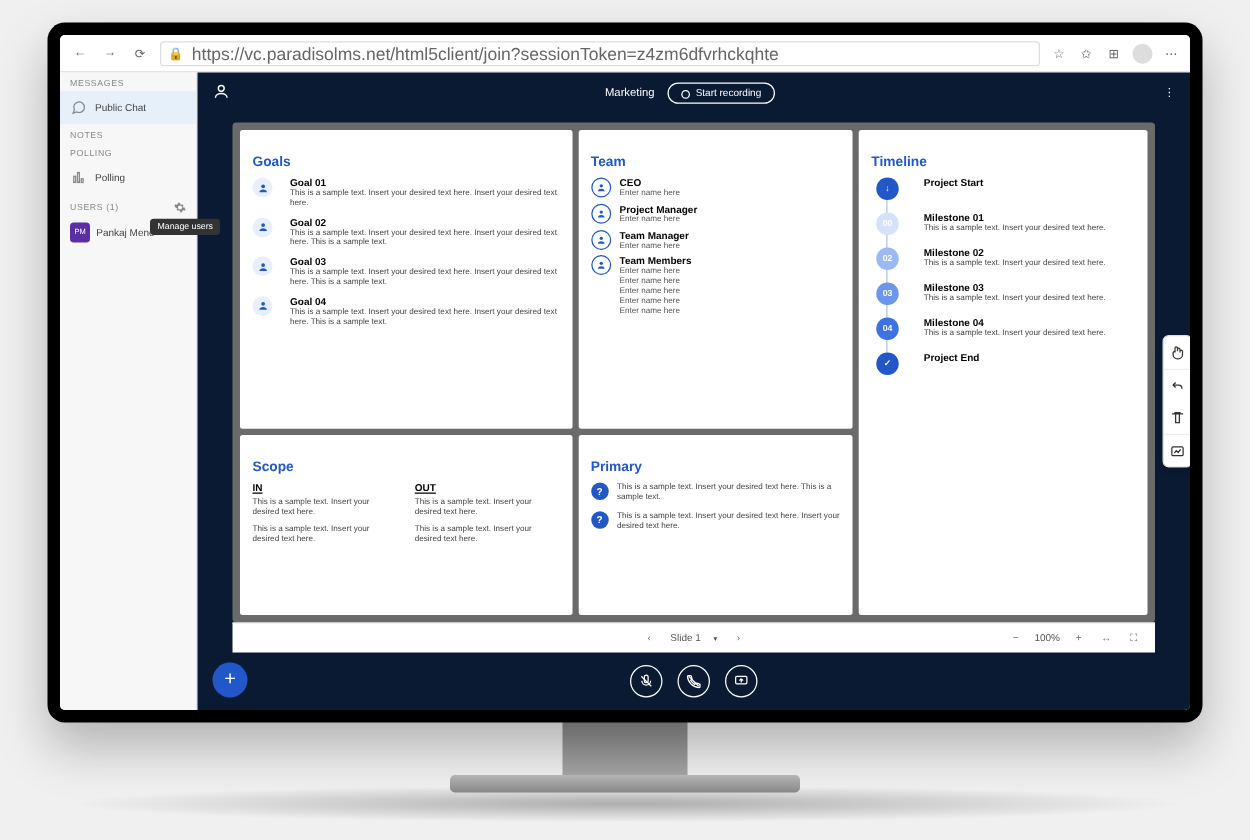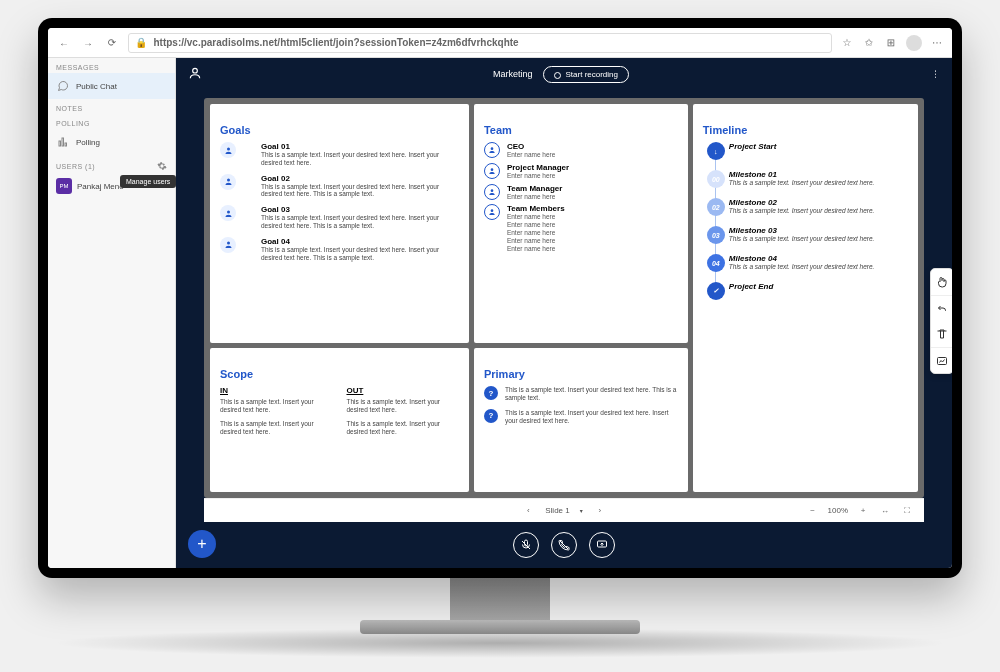--- a/index.html
+++ b/index.html
@@ -9,30 +9,30 @@
   .monitor { position: absolute; top: 18px; left: 38px; width: 924px; height: 560px; background: #000; border-radius: 14px; padding: 10px; box-shadow: 0 20px 40px rgba(0,0,0,0.25); }
   .screen { width: 100%; height: 100%; background: #fff; border-radius: 4px; overflow: hidden; display: flex; flex-direction: column; }
   .stand-neck { position:absolute; left:450px; top:576px; width:100px; height:50px; background:linear-gradient(#888,#aaa); }
   .stand-base { position:absolute; left:360px; top:620px; width:280px; height:14px; background:linear-gradient(#bbb,#888); border-radius:4px;}
   .shadow-floor { position:absolute; left:50px; top:628px; width:900px; height:30px; background:radial-gradient(ellipse at center, rgba(0,0,0,0.28), rgba(0,0,0,0) 70%); }
 
   
   .chrome { height: 30px; background:#fff; border-bottom:1px solid #ddd; display:flex; align-items:center; gap:8px; padding:0 8px; font-size:10px; color:#555; }
   .nav-btn { width:16px; height:16px; display:flex; align-items:center; justify-content:center; color:#666; }
   .url-bar { flex:1; display:flex; align-items:center; border:1px solid #ddd; border-radius:3px; height:20px; padding:0 6px; gap:6px; }
-  .url-bar span.url { color:#666; font-size:10px;font-weight:bold; }
+  .url-bar span.url { color:#666; font-size:14px; }
   .chrome-right { display:flex; gap:8px; align-items:center; }
   .chrome-icn { width:14px; height:14px; display:flex; align-items:center; justify-content:center; color:#666; }
   .avatar-sm { width:16px; height:16px; border-radius:50%; background:#ddd; }
 
   
   .app { flex:1; display:flex; min-height:0; }
 
   
-  .sidebar { width:128px; background:#f7f7f7; border-right:1px solid #e0e0e0; font-size:8px; color:#444; display:flex; flex-direction:column; }
+  .sidebar { width:110px; background:#f7f7f7; border-right:1px solid #e0e0e0; font-size:8px; color:#444; display:flex; flex-direction:column; }
   .sb-h { font-size:7px; color:#888; padding:6px 8px 2px; letter-spacing:0.5px; }
   .sb-item { padding:6px 8px; display:flex; align-items:center; gap:6px; cursor:pointer; }
   .sb-item.active { background:#e6f0fa; }
   .sb-icn { width:14px; height:14px; display:flex; align-items:center; justify-content:center; color:#888; }
   .sb-icn svg { width:12px; height:12px; }
   .sb-users-h { display:flex; justify-content:space-between; align-items:center; padding:6px 8px 2px; }
   .gear { width:10px; height:10px; color:#888; cursor:pointer; }
   .user-row { padding:5px 8px; display:flex; align-items:center; gap:5px; position:relative; }
   .user-av { width:16px; height:16px; border-radius:3px; background:#5b2ea5; color:#fff; font-size:6px; display:flex; align-items:center; justify-content:center; }
   .tooltip { position:absolute; left:72px; top:2px; background:#333; color:#fff; font-size:7px; padding:3px 6px; border-radius:3px; white-space:nowrap; z-index:10; }
@@ -47,21 +47,21 @@
   .tb-r { width:20px; text-align:right; cursor:pointer; }
 
   .slide-wrap { flex:1; padding:8px 28px 0; min-height:0; }
   .slide-frame { width:100%; height:100%; background:#6a6a6a; padding:6px; border-radius:3px; overflow:hidden; }
   .slide { width:100%; height:100%; display:grid; grid-template-columns: 1.15fr 0.95fr 1fr; grid-template-rows: 1.25fr 0.75fr; gap:5px; }
 
   .card { background:#fff; border-radius:2px; padding:20px 10px; font-size:8px; overflow:hidden; }
   .card.tall { grid-row: span 2; }
   .card h3 { color:#2257c9; font-size:11px; font-weight:700; margin-bottom:6px; }
 
-  .goal { display:flex; gap:25px; margin-bottom:7px; }
+  .goal { display:flex; gap:14px; margin-bottom:7px; }
   .g-icn { width:16px; height:16px; flex-shrink:0; background:#e8f0ff; border-radius:50%; display:flex; align-items:center; justify-content:center; }
   .g-icn svg { width:9px; height:9px; fill:#2257c9; }
   .g-t strong { font-size:8px; display:block; }
   .g-t span { color:#444; font-size:6.5px; line-height:1.2; display:block; }
 
   .scope-cols { display:flex; gap:14px; }
   .scope-col { flex:1; }
   .scope-col strong { font-size:8px; display:block; margin-bottom:3px;text-decoration:underline; }
   .scope-col p { font-size:6.5px; color:#444; margin-bottom:6px; line-height:1.2; }
 
@@ -70,21 +70,21 @@
   .t-icn svg { width:8px; height:8px; fill:#2257c9; }
   .t-t strong { font-size:8px; display:block; }
   .t-t span { color:#555; font-size:6.5px; display:block; line-height:1.2; }
 
   .prim { display:flex; gap:7px; margin-bottom:7px; }
   .p-icn { width:14px; height:14px; flex-shrink:0; background:#2257c9; color:#fff; border-radius:50%; font-size:8px; font-weight:700; display:flex; align-items:center; justify-content:center; }
   .prim span { color:#444; font-size:6.5px; line-height:1.2; }
 
   .tl { position:relative; padding-left:4px; }
   .tl::before { content:""; position:absolute; left:12px; top:8px; bottom:8px; width:1px; background:#aac3f0; }
-  .tl-r { display:flex; gap:4px; margin-bottom:10px; position:relative;font-style:italic; }
+  .tl-r { display:flex; gap:20px; margin-bottom:10px; position:relative; }
   .tl-dot { width:18px; height:18px; border-radius:50%; display:flex; align-items:center; justify-content:center; font-size:7px; font-weight:700; color:#fff; flex-shrink:0; z-index:1; }
   .tl-t strong { font-size:8px; display:block; }
   .tl-t span { color:#444; font-size:6.5px; display:block; line-height:1.2; }
 
   
   .slide-ctrl { height:24px; background:#fff; margin:0 28px; display:flex; align-items:center; justify-content:center; font-size:8px; color:#555; gap:10px; position:relative; border-top:1px solid #eee; }
   .sc-r { position:absolute; right:10px; display:flex; align-items:center; gap:8px; }
   .sc-btn { width:14px; height:14px; display:flex; align-items:center; justify-content:center; color:#666; cursor:pointer; }
 
   

